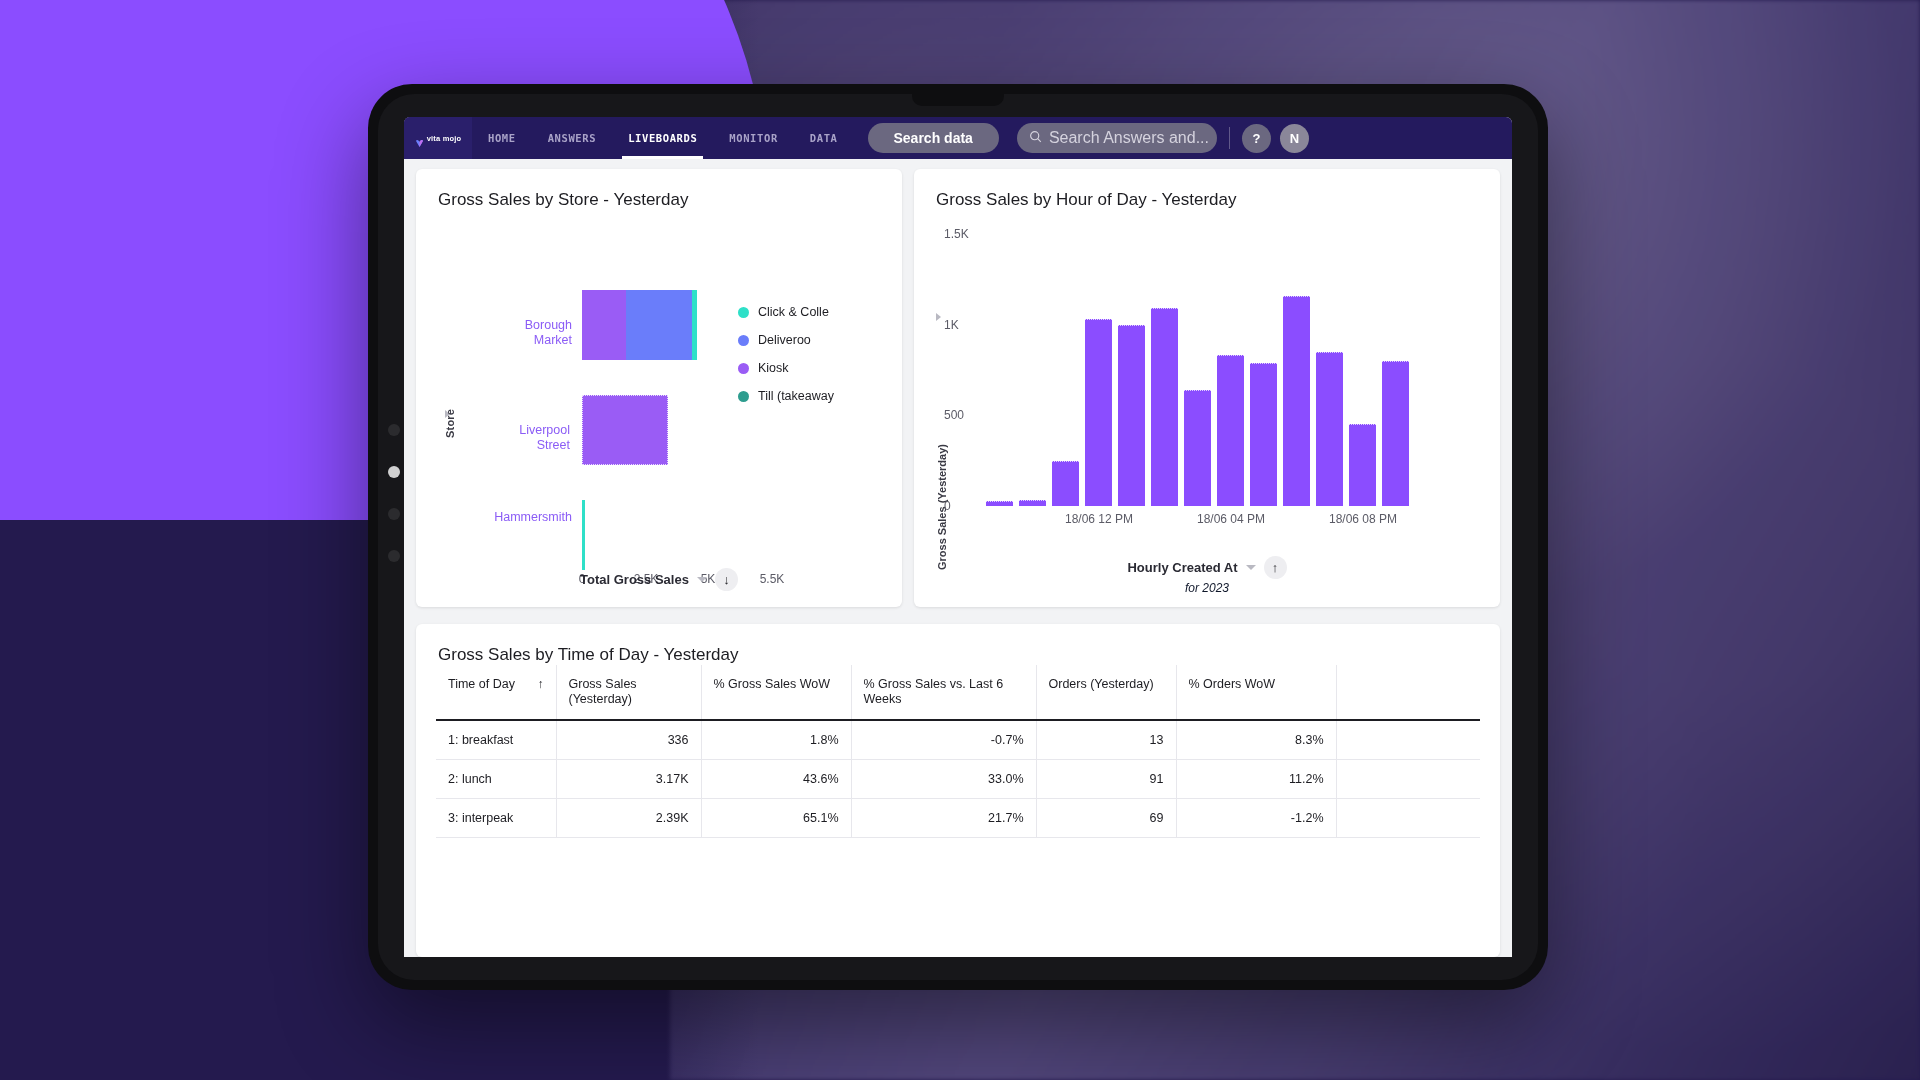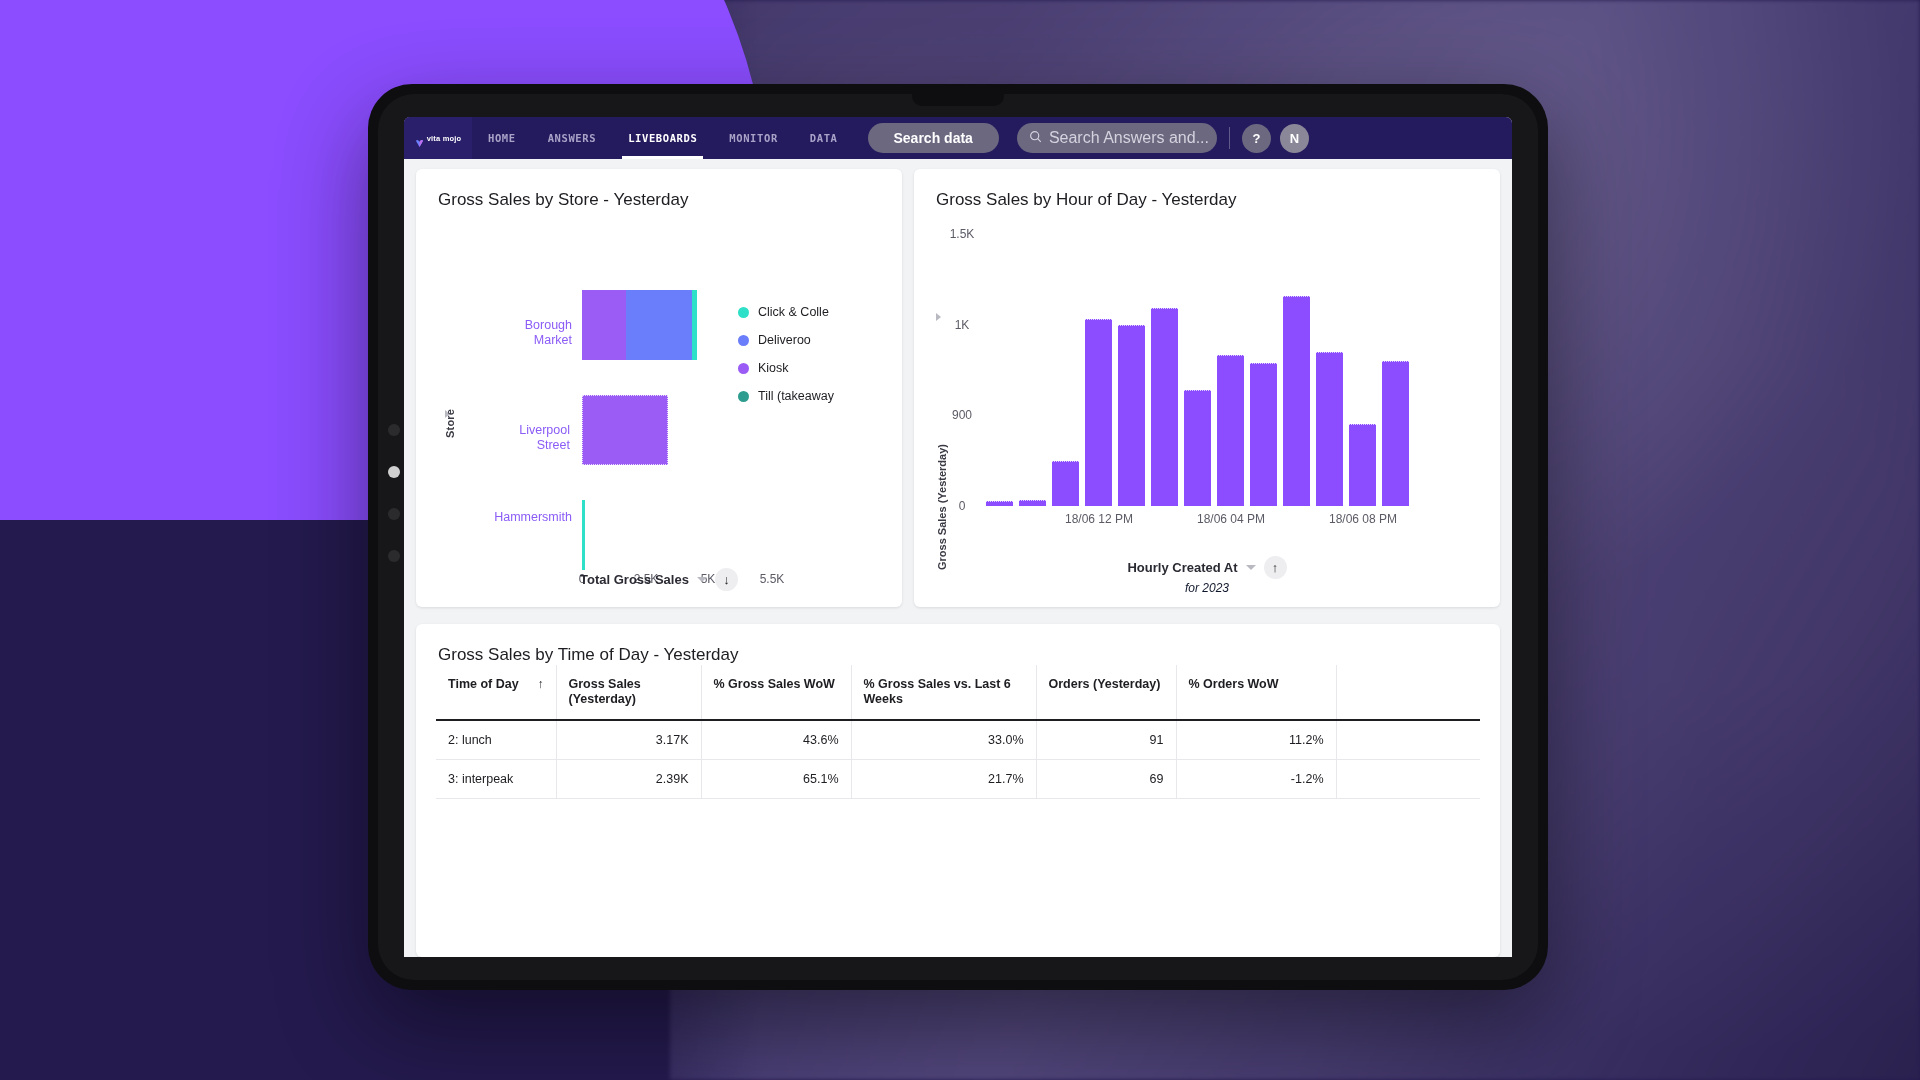--- a/index.html
+++ b/index.html
@@ -221,21 +221,21 @@
     white-space: nowrap;
   }
   #right-ytri {
     position: absolute; left: 22px; top: 103px;
     width: 0; height: 0;
     border-left: 5px solid #b9b9c2;
     border-top: 4px solid transparent; border-bottom: 4px solid transparent;
   }
   .ytick {
     position: absolute; right: 0; font-size: 12px; color: #5b5b66;
-    transform: translateY(-50%); text-align: center; width: 36px;
+    transform: translateY(-50%); text-align: left; width: 36px;
   }
   #vbars {
     position: absolute; left: 72px; right: 26px; top: 24px; height: 272px;
   }
   .vbar {
     position: absolute; bottom: 0;
     background: #8b4dff;
     border-top: 1px dotted rgba(255,255,255,0.75);
   }
   .xtick-b {
@@ -247,21 +247,21 @@
     display: flex; flex-direction: column; align-items: center; gap: 2px;
   }
   #right-footer .row1 { display: flex; align-items: center; gap: 8px; }
   #right-for { font-size: 12px; color: #0f172a; font-style: italic; }
 
   
   #card-table { flex: 1; min-height: 0; }
   #table-wrap { padding: 0 20px; }
   table { border-collapse: collapse; width: 100%; }
   thead th {
-    text-align: left; font-size: 12.5px; font-weight: 700; color: #1d1d22;
+    text-align: left; font-size: 12.5px; font-weight: 400; color: #1d1d22;
     padding: 12px 12px 12px 12px; vertical-align: top;
     border-right: 1px solid #e7e7ec;
     border-bottom: 2px solid #1d1d22;
     line-height: 15px;
   }
   thead th.num { text-align: left; }
   thead th:last-child { border-right: none; }
   tbody td {
     font-size: 12.5px; color: #1d1d22;
     padding: 12px 12px;
@@ -393,21 +393,21 @@
       </div>
 
       <div class="card" id="card-right">
         <div class="card-title">Gross Sales by Hour of Day - Yesterday</div>
 
         <div id="right-plot">
           <div id="right-ytri"></div>
           <div id="right-ylabel">Gross Sales (Yesterday)</div>
 
           <div class="ytick" style="left:30px; top:296px;">0</div>
-          <div class="ytick" style="left:30px; top:205px;">900</div>
+          <div class="ytick" style="left:30px; top:205px;">500</div>
           <div class="ytick" style="left:30px; top:115px;">1K</div>
           <div class="ytick" style="left:30px; top:24px;">1.5K</div>
 
           <div id="vbars">
             <div class="vbar" style="left:0px;   width:27px; height:5px;"></div>
             <div class="vbar" style="left:33px;  width:27px; height:6px;"></div>
             <div class="vbar" style="left:66px;  width:27px; height:45px;"></div>
             <div class="vbar" style="left:99px;  width:27px; height:187px;"></div>
             <div class="vbar" style="left:132px; width:27px; height:181px;"></div>
             <div class="vbar" style="left:165px; width:27px; height:198px;"></div>
@@ -451,20 +451,29 @@
               <th class="num" style="width:145px;">Gross Sales (Yesterday)</th>
               <th class="num" style="width:150px;">% Gross Sales WoW</th>
               <th class="num" style="width:185px;">% Gross Sales vs. Last 6 Weeks</th>
               <th class="num" style="width:140px;">Orders (Yesterday)</th>
               <th class="num" style="width:160px;">% Orders WoW</th>
               <th></th>
             </tr>
           </thead>
           <tbody>
             <tr>
+              <td>1: breakfast</td>
+              <td>336</td>
+              <td>1.8%</td>
+              <td>-0.7%</td>
+              <td>13</td>
+              <td>8.3%</td>
+              <td></td>
+            </tr>
+            <tr>
               <td>2: lunch</td>
               <td>3.17K</td>
               <td>43.6%</td>
               <td>33.0%</td>
               <td>91</td>
               <td>11.2%</td>
               <td></td>
             </tr>
             <tr>
               <td>3: interpeak</td>

